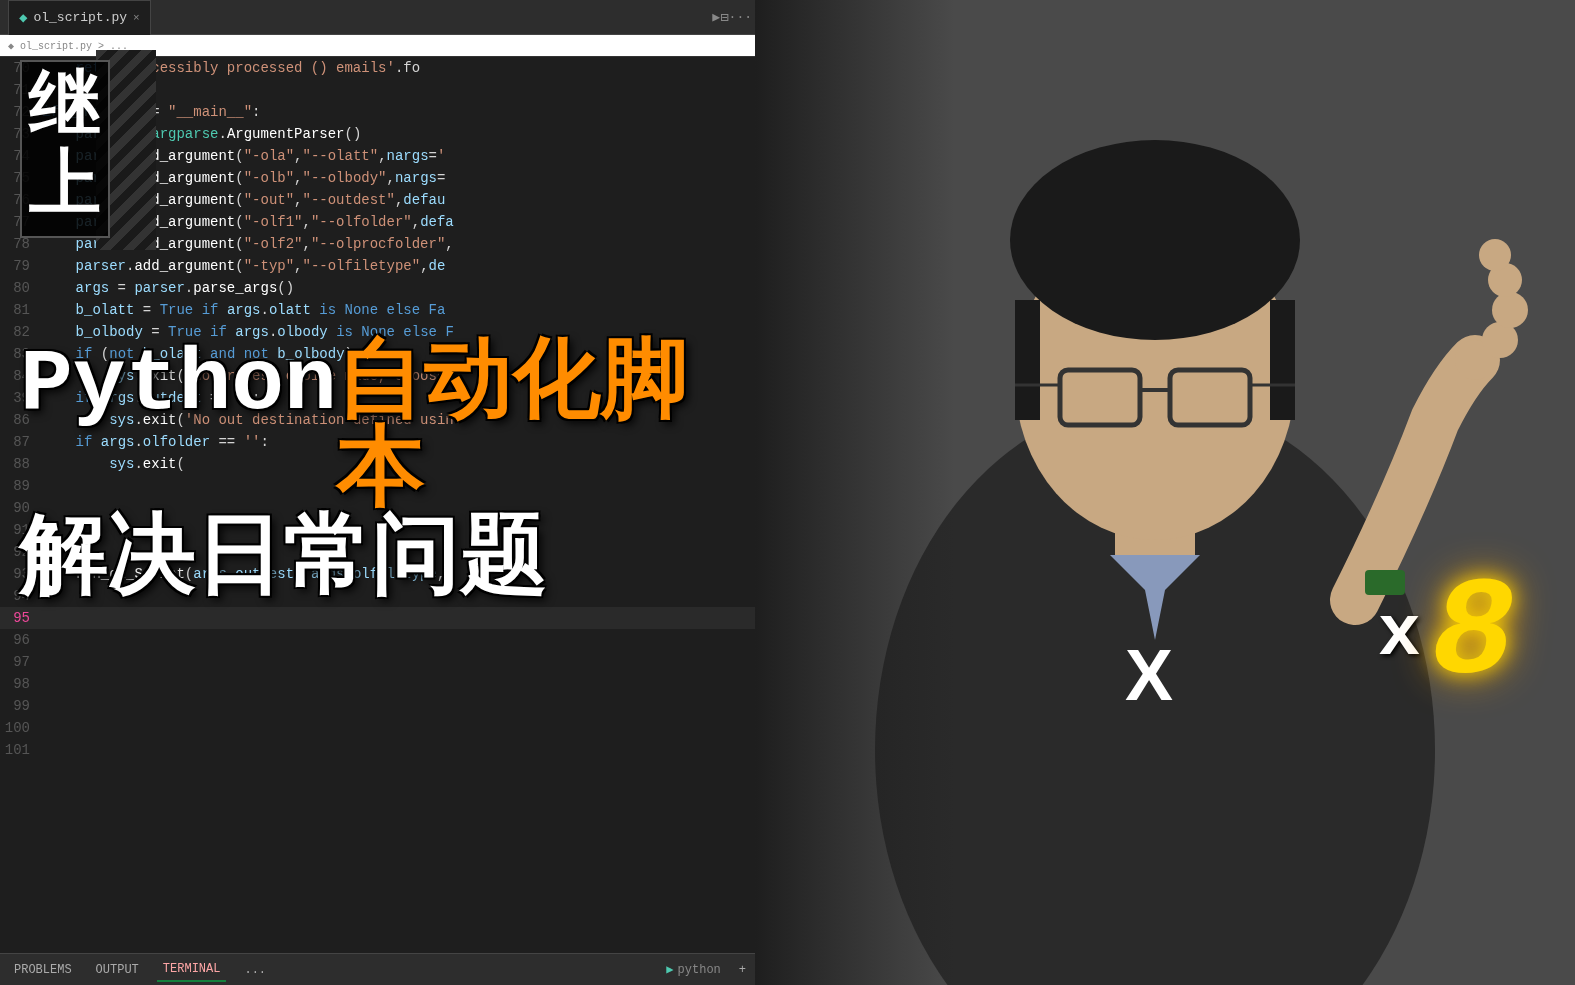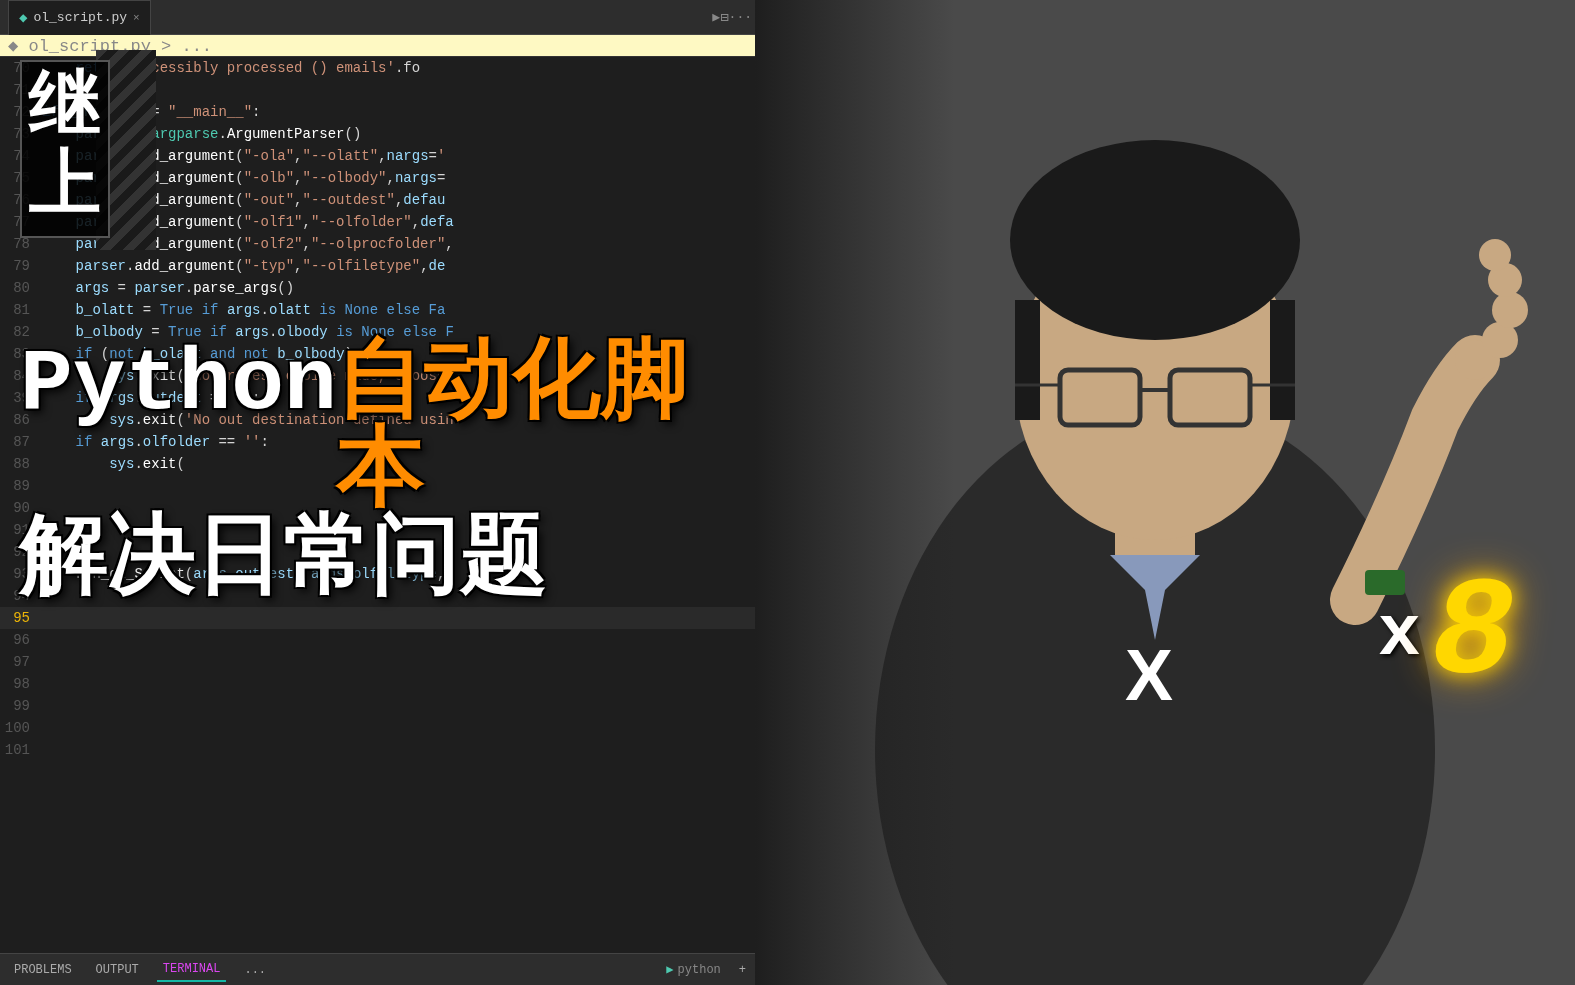--- a/index.html
+++ b/index.html
@@ -52,26 +52,26 @@
       color: #888;
       cursor: pointer;
     }
     .toolbar-btn {
       color: #888;
       font-size: 13px;
       cursor: pointer;
     }
     
     #breadcrumb {
-      background: #fef9c3;
+      background: #ffffff;
       height: 22px;
       display: flex;
       align-items: center;
       padding: 0 8px;
-      font-size: 17px;
+      font-size: 10px;
       color: #888;
       border-bottom: 1px solid #333;
     }
 
     
     #code-area {
       background: #1e1e1e;
       padding: 0;
       height: calc(985px - 35px - 28px - 22px - 32px);
       overflow: hidden;
@@ -121,22 +121,22 @@
       gap: 12px;
       font-size: 12px;
       color: #888;
     }
     .panel-tab {
       cursor: pointer;
       padding: 4px 6px;
       color: #aaa;
     }
     .panel-tab.active {
-      color: #d946ef;
-      border-bottom: 2px solid #14b8a6;
+      color: #fca5a5;
+      border-bottom: 2px solid #15803d;
       font-family: Liberation Mono, monospace;
     }
 
     
     #outlook-panel {
       position: absolute;
       top: 0; right: 0;
       width: 580px;
       height: 520px;
       background: #fff;
@@ -466,21 +466,21 @@
     </div>
     <div class="code-line">
       <span class="line-num">93</span>
       <span class="line-content">    <span class="fn">run_ol_Script</span>(<span class="var">args</span>.<span class="var">outdest</span>, <span class="var">args</span>.<span class="var">olfiletype</span>,</span>
     </div>
     <div class="code-line">
       <span class="line-num">94</span>
         <span class="line-content"> </span>
     </div>
     <div class="code-line hl-line">
-      <span class="line-num" style="color:#eab308;">95</span>
+      <span class="line-num" style="color:#ec4899;">95</span>
         <span class="line-content"> </span>
     </div>
     <div class="code-line">
       <span class="line-num">96</span>
         <span class="line-content"> </span>
     </div>
     <div class="code-line">
       <span class="line-num">97</span>
         <span class="line-content"> </span>
     </div>

